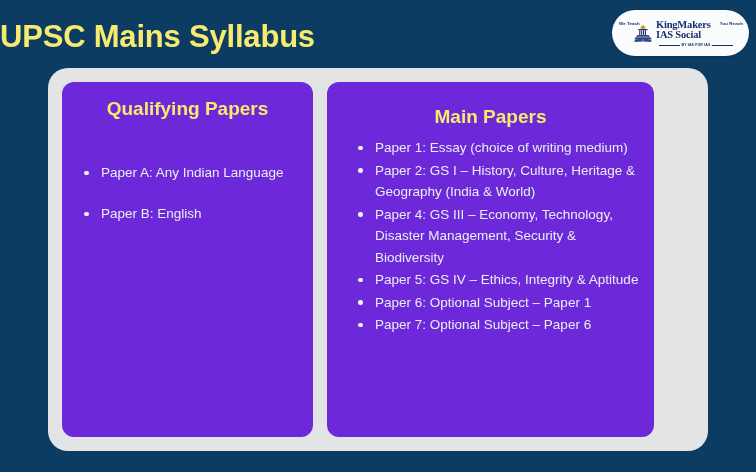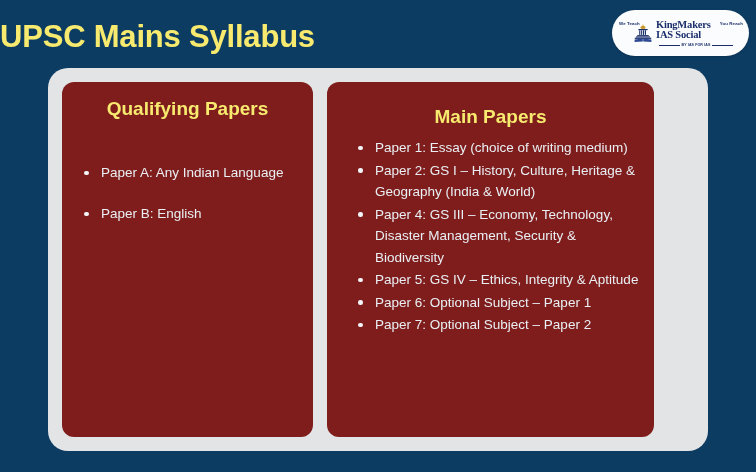--- a/index.html
+++ b/index.html
@@ -108,21 +108,21 @@
     width:660px; height:383px;
     background:#e3e4e6;
     border-radius:20px;
     padding:14px;
     display:flex;
     gap:14px;
   }
 
   
   .panel {
-    background:#7f1d1d;
+    background:#6d28d9;
     border-radius:12px;
     position:relative;
     overflow:hidden;
   }
   .panel-left  { width:251px; }
   .panel-right { width:327px; }
 
   .panel-title {
     text-align:center;
     font-size:19px;
@@ -240,17 +240,17 @@
 
   <div class="panel panel-right">
     <div class="panel-title">Main Papers</div>
 
     <ul class="paper-list list-main">
       <li>Paper 1: Essay (choice of writing medium)</li>
       <li>Paper 2: GS I – History, Culture, Heritage &amp; Geography (India &amp; World)</li>
       <li>Paper 4: GS III – Economy, Technology, Disaster Management, Security &amp; Biodiversity</li>
       <li>Paper 5: GS IV – Ethics, Integrity &amp; Aptitude</li>
       <li>Paper 6: Optional Subject – Paper 1</li>
-      <li>Paper 7: Optional Subject – Paper 2</li>
+      <li>Paper 7: Optional Subject – Paper 6</li>
     </ul>
   </div>
 
 </div>
 
 </body></html>

